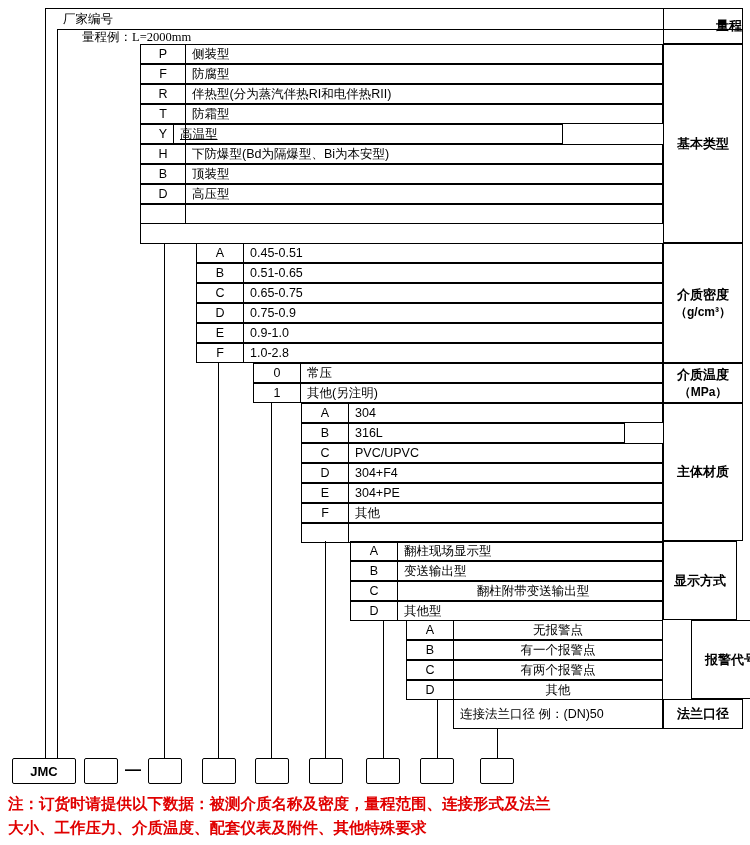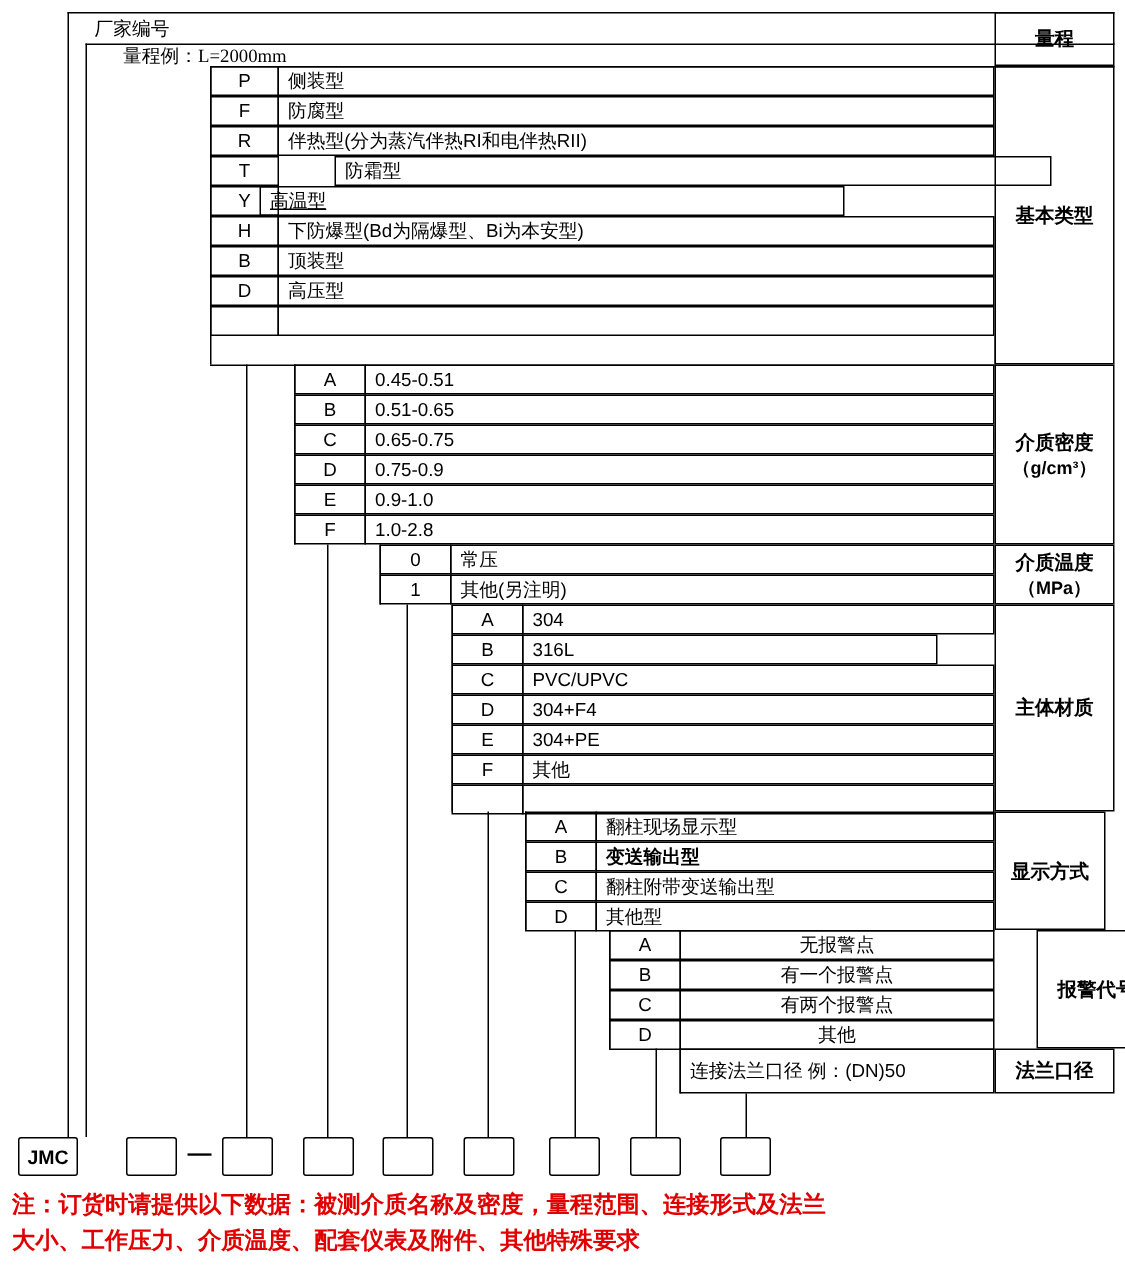--- a/index.html
+++ b/index.html
@@ -49,21 +49,21 @@
 
 <div class="sheet">
 
   <div class="hline" style="left:45px;top:8px;width:698px;"></div>
   <div class="hline" style="left:57px;top:29px;width:686px;"></div>
   <div class="hline" style="left:140px;top:44px;width:603px;"></div>
 
   <div class="cell lft" style="left:57px;top:9px;width:200px;height:20px;">厂家编号</div>
   <div class="cell lft" style="left:76px;top:30px;width:220px;height:14px;font-size:12.5px;font-family:Liberation Serif, serif;">量程例：L=2000mm</div>
 
-  <div class="rlabel" style="left:663px;top:8px;width:80px;height:36px;">
+  <div class="rlabel" style="left:663px;top:8px;width:80px;height:36px;align-items:flex-end;">
     <span>量程</span>
   </div>
   <div class="rlabel" style="left:663px;top:44px;width:80px;height:199px;">
     <span>基本类型</span>
   </div>
   <div class="rlabel" style="left:663px;top:243px;width:80px;height:120px;">
     <span>介质密度</span>
     <small>（g/cm³）</small>
   </div>
   <div class="rlabel" style="left:663px;top:363px;width:80px;height:40px;">
@@ -101,21 +101,21 @@
     <div class="codebox" style="left:140px;top:84px;width:46px;">
         <span>R</span>
       </div>
     <div class="descbox" style="left:185px;top:84px;width:478px;">
         <span>伴热型(分为蒸汽伴热RI和电伴热RII)</span>
       </div>
 
     <div class="codebox" style="left:140px;top:104px;width:46px;">
         <span>T</span>
       </div>
-    <div class="descbox" style="left:185px;top:104px;width:478px;margin-left:38px;">
+    <div class="descbox" style="left:185px;top:104px;width:478px;">
         <span>防霜型</span>
       </div>
 
     <div class="codebox" style="left:140px;top:124px;width:46px;">
         <span>Y</span>
       </div>
     <div class="descbox" style="left:173px;top:124px;width:390px;text-decoration:underline;">
         <span>高温型</span>
       </div>
 
@@ -259,28 +259,28 @@
     <div class="codebox" style="left:350px;top:541px;width:48px;">
         <span>A</span>
       </div>
     <div class="descbox" style="left:397px;top:541px;width:266px;">
         <span>翻柱现场显示型</span>
       </div>
 
     <div class="codebox" style="left:350px;top:561px;width:48px;">
         <span>B</span>
       </div>
-    <div class="descbox" style="left:397px;top:561px;width:266px;font-weight:bold;">
+    <div class="descbox" style="left:397px;top:561px;width:266px;">
         <span>变送输出型</span>
       </div>
 
     <div class="codebox" style="left:350px;top:581px;width:48px;">
         <span>C</span>
       </div>
-    <div class="descbox" style="left:397px;top:581px;width:266px;">
+    <div class="descbox" style="left:397px;top:581px;width:266px;justify-content:center;">
         <span>翻柱附带变送输出型</span>
       </div>
 
     <div class="codebox" style="left:350px;top:601px;width:48px;">
         <span>D</span>
       </div>
     <div class="descbox" style="left:397px;top:601px;width:266px;">
         <span>其他型</span>
       </div>
   </div>
@@ -337,21 +337,21 @@
 
   <div class="vline" style="left:350px;top:541px;height:79px;"></div>
   <div class="vline" style="left:383px;top:620px;height:138px;"></div>
 
   <div class="vline" style="left:406px;top:620px;height:79px;"></div>
   <div class="vline" style="left:437px;top:699px;height:59px;"></div>
 
   <div class="vline" style="left:453px;top:699px;height:30px;"></div>
   <div class="vline" style="left:497px;top:729px;height:29px;"></div>
 
-  <div class="bottombox" style="left:12px;top:758px;width:40px;align-items:center;">
+  <div class="bottombox" style="left:12px;top:758px;width:64px;align-items:center;">
     <span>JMC</span>
   </div>
 
   <div class="bottombox" style="left:84px;top:758px;width:34px;">
     <span></span>
   </div>
 
   <div class="dash" style="left:125px;top:761px;">
     <span>—</span>
   </div>

